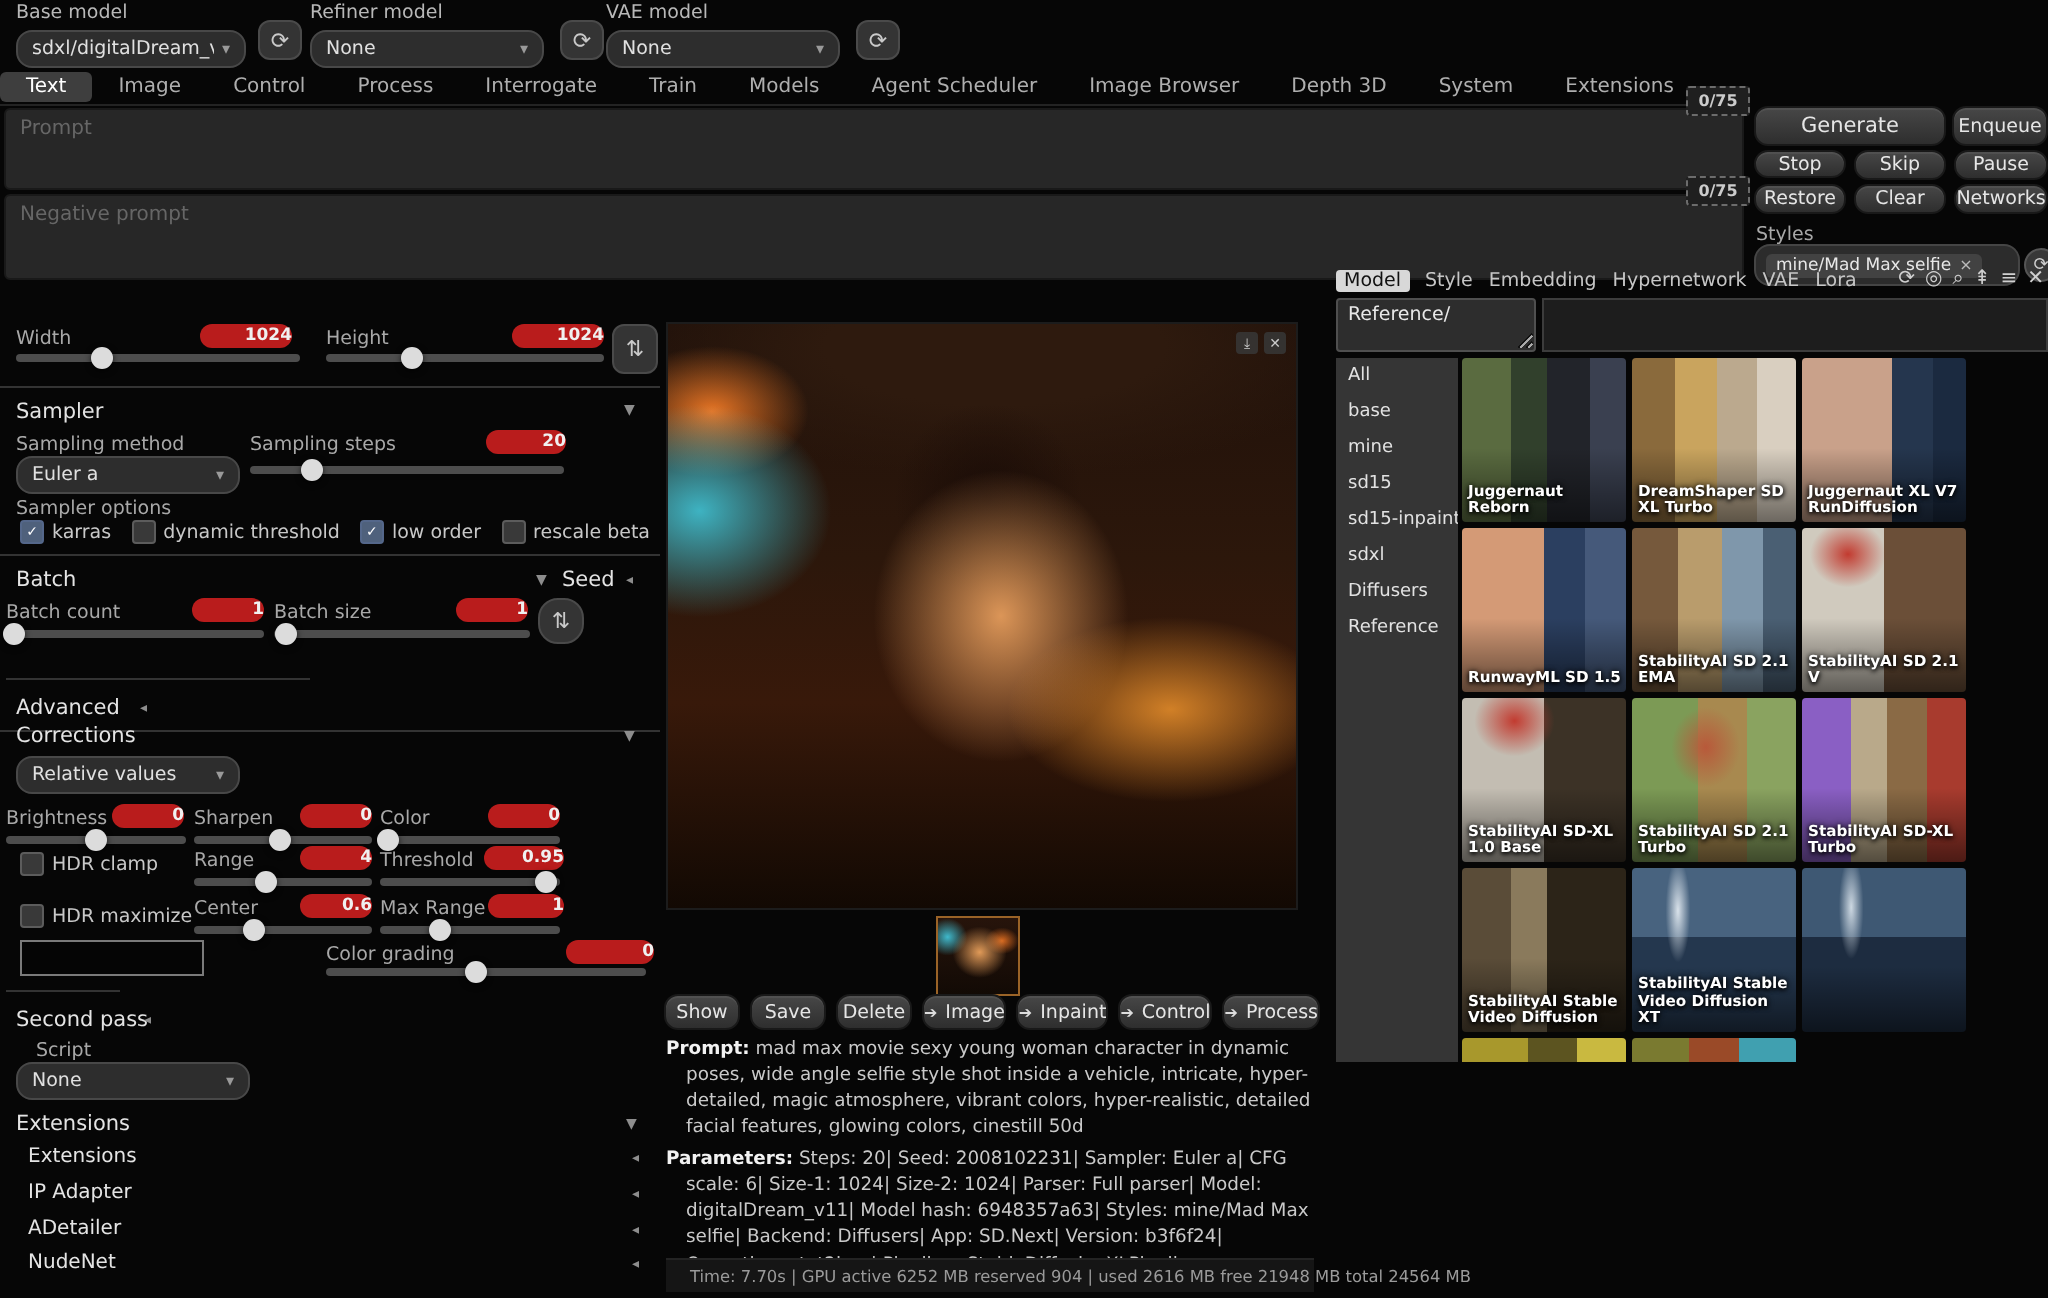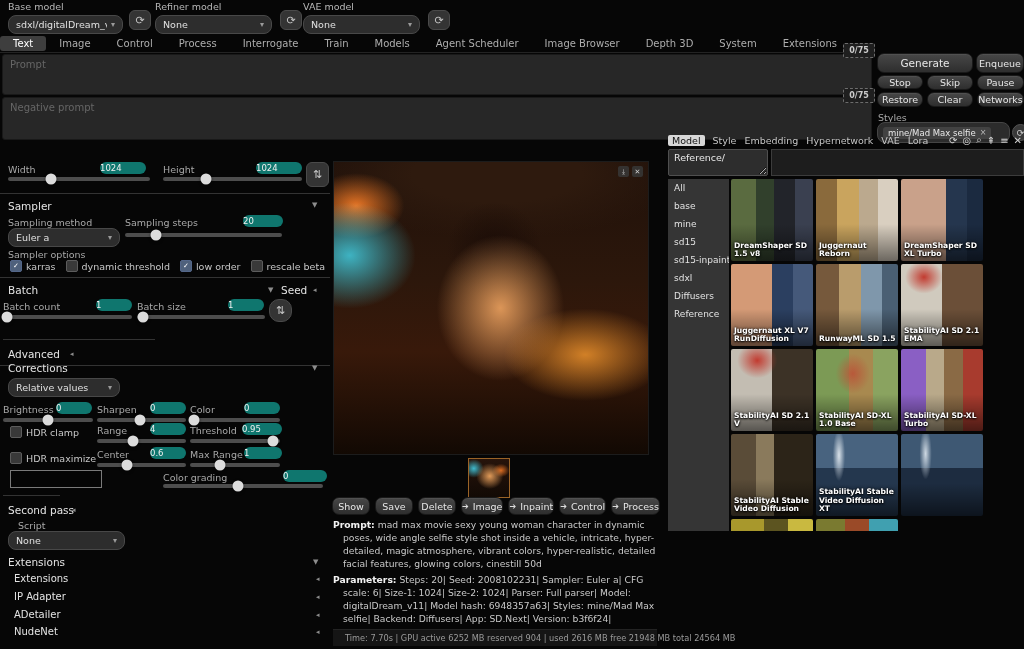--- a/index.html
+++ b/index.html
@@ -16,21 +16,21 @@
   .tab.active{background:#3e3e3e;color:#fff;border-radius:3px}
   
   textarea.parea{position:absolute;background:#272727;border:1px solid #191919;border-radius:3px;resize:none;font-family:inherit;font-size:10px;color:#ddd;padding:4px 7px;box-sizing:border-box;outline:none}
   textarea.parea::placeholder{color:#666}
   .counter{position:absolute;width:30px;height:13px;background:#1f1f1f;border:1px dashed #6c6c6c;color:#ccc;font-size:8px;font-weight:bold;display:flex;align-items:center;justify-content:center;border-radius:2px;z-index:5}
   
   .btn{background:linear-gradient(180deg,#474747,#2e2e2e);border:1px solid #191919;border-radius:7px;color:#e6e6e6;font-size:9.5px;display:flex;align-items:center;justify-content:center;box-shadow:inset 0 1px 0 rgba(255,255,255,.06);font-family:inherit;box-sizing:border-box;padding:0;gap:4px}
   
   .lbl{font-size:9.5px;color:#a8a8a8;white-space:nowrap}
   .sect{font-size:10.5px;color:#e4e4e4;white-space:nowrap}
-  .pill{position:absolute;background:#0f766e;border-radius:8px;color:#f0f0f0;font-size:8.5px;font-weight:normal;text-align:left;padding:1px 0}
+  .pill{position:absolute;background:#b91c1c;border-radius:8px;color:#f0f0f0;font-size:8.5px;font-weight:bold;text-align:right;padding:1px 0}
   .slider{position:absolute;height:4px;background:#4d4d4d;border-radius:2px}
   .handle{position:absolute;top:50%;width:11px;height:11px;background:#dcdcdc;border-radius:50%;transform:translate(-50%,-50%);box-shadow:0 1px 3px rgba(0,0,0,.7)}
   .divider{position:absolute;height:1px;background:#333}
   .cb{display:inline-flex;width:10px;height:10px;border-radius:2px;background:#393939;border:1px solid #5c5c5c;align-items:center;justify-content:center;font-size:7px;color:#fff;flex:0 0 auto}
   .cb.on{background:#4f617c;border-color:#54678a}
   .cb .ck{display:none}
   .cb.on .ck{display:block}
   .chk-item{display:flex;align-items:center;gap:4px;font-size:9.5px;color:#c8c8c8;white-space:nowrap}
   .tri{color:#8d8d8d;font-size:7px}
   .lpanel{position:absolute;left:0;top:160px;width:330px;height:489px}
@@ -398,23 +398,20 @@
       <div class="folder">base</div>
       <div class="folder">mine</div>
       <div class="folder">sd15</div>
       <div class="folder">sd15-inpaint</div>
       <div class="folder">sdxl</div>
       <div class="folder">Diffusers</div>
       <div class="folder">Reference</div>
     </div>
     <div class="ngrid">
       <div class="card">
-          <span class="card-label">DreamShaper SD 1.5 v8</span>
-        </div>
-      <div class="card">
           <span class="card-label">Juggernaut Reborn</span>
         </div>
       <div class="card">
           <span class="card-label">DreamShaper SD XL Turbo</span>
         </div>
       <div class="card">
           <span class="card-label">Juggernaut XL V7 RunDiffusion</span>
         </div>
       <div class="card">
           <span class="card-label">RunwayML SD 1.5</span>
@@ -422,20 +419,23 @@
       <div class="card">
           <span class="card-label">StabilityAI SD 2.1 EMA</span>
         </div>
       <div class="card">
           <span class="card-label">StabilityAI SD 2.1 V</span>
         </div>
       <div class="card">
           <span class="card-label">StabilityAI SD-XL 1.0 Base</span>
         </div>
       <div class="card">
+          <span class="card-label">StabilityAI SD 2.1 Turbo</span>
+        </div>
+      <div class="card">
           <span class="card-label">StabilityAI SD-XL Turbo</span>
         </div>
       <div class="card">
           <span class="card-label">StabilityAI Stable Video Diffusion</span>
         </div>
       <div class="card">
           <span class="card-label">StabilityAI Stable Video Diffusion XT</span>
         </div>
       <div class="card">
           <span class="card-label"></span>

